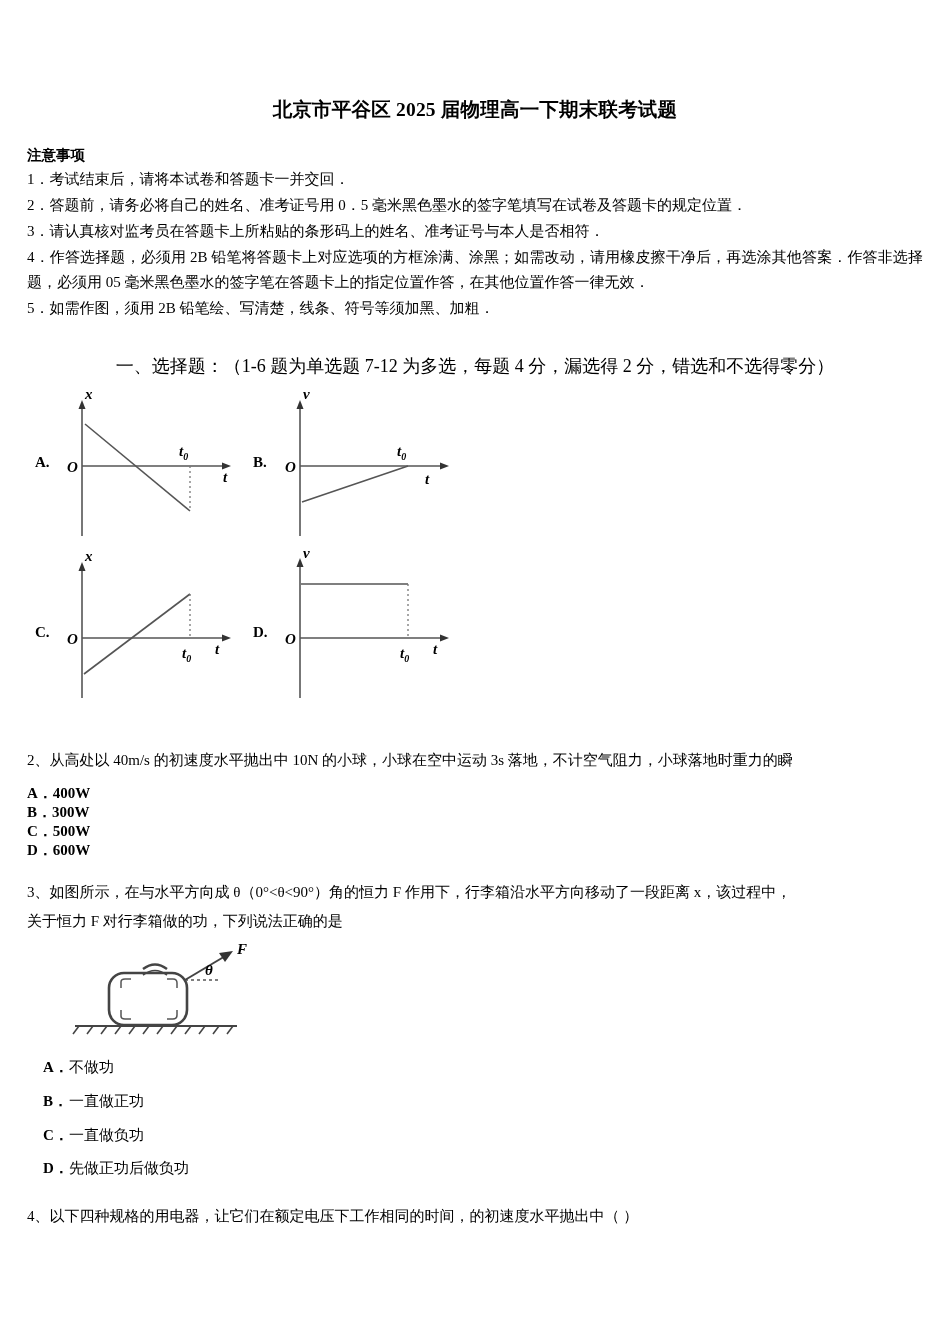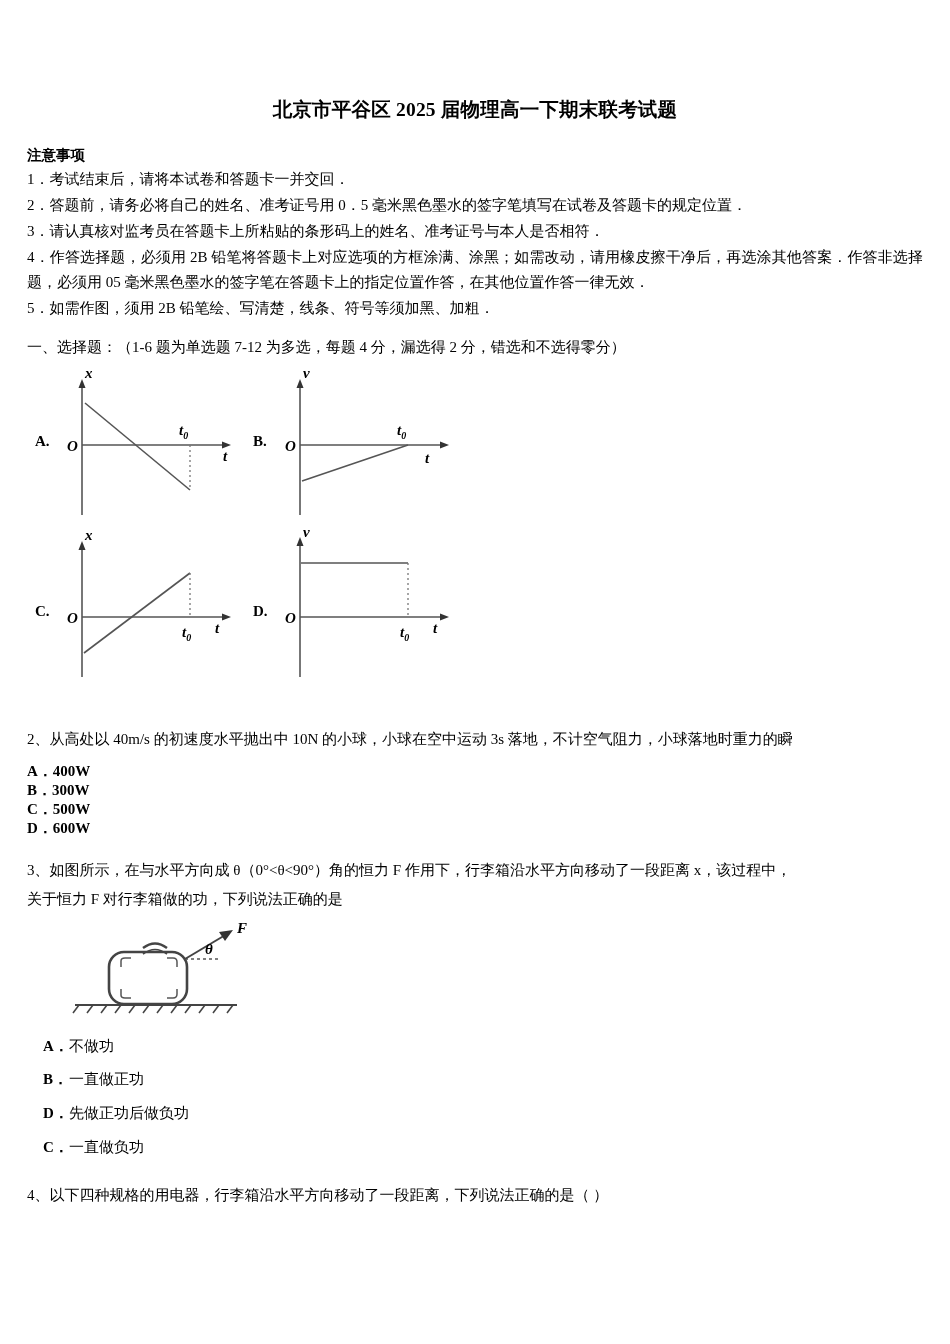--- a/index.html
+++ b/index.html
@@ -42,23 +42,24 @@
     margin: 0;
     padding: 0;
     list-style: none;
   }
   .notice-list li {
     font-size: 15px;
     line-height: 1.72;
     text-align: justify;
   }
   .section-head {
-    font-size: 15px;
-    margin-top: 12px;
+    font-size: 18px;
+    margin-top: 28px;
     line-height: 1.8;
+    text-align: center;
   }
   .q-stem {
     font-size: 15px;
     line-height: 1.95;
     text-align: justify;
   }
   .q-stem b {
     font-weight: bold;
   }
   .opt-row {
@@ -263,21 +264,21 @@
       <line x1="118" y1="38" x2="160" y2="13" stroke="#444" stroke-width="2"></line>
       <polygon points="166,9 152,11 158,20" fill="#333"></polygon>
       <text class="axis-lab" x="170" y="12">F</text>
       <text class="axis-lab" x="138" y="33">θ</text>
     </svg>
   </div>
 
   <ul class="opt-list" style="margin-top:14px;">
     <li><span class="lab">A．</span><span>不做功</span></li>
     <li><span class="lab">B．</span><span>一直做正功</span></li>
+    <li><span class="lab">C．</span><span>一直做负功</span></li>
     <li><span class="lab">D．</span><span>先做正功后做负功</span></li>
-    <li><span class="lab">C．</span><span>一直做负功</span></li>
   </ul>
 
   <div class="q-stem" style="margin-top:6px;">
-    <span>4、</span><span>以下四种规格的用电器，行李箱沿水平方向移动了一段距离，下列说法正确的是（    ）</span>
+    <span>4、</span><span>以下四种规格的用电器，让它们在额定电压下工作相同的时间，的初速度水平抛出中（    ）</span>
   </div>
 
 </div>
 
 </body></html>

